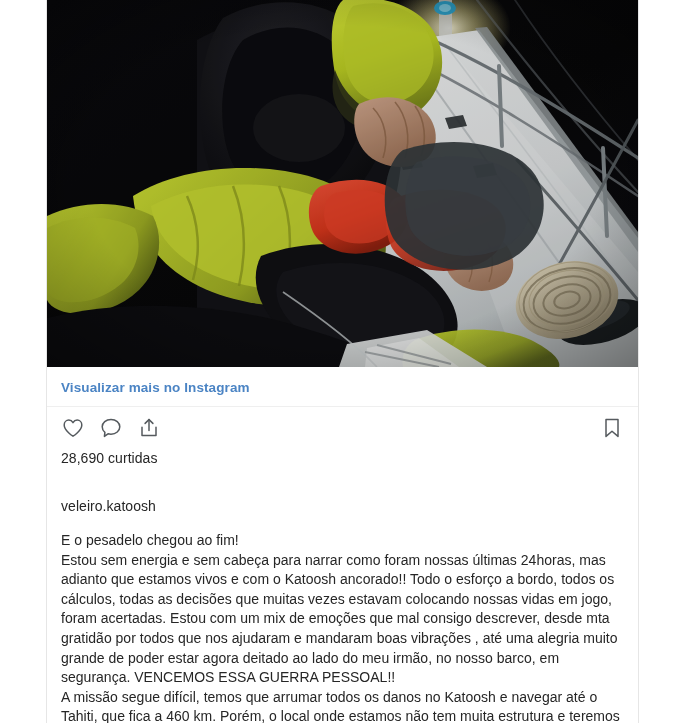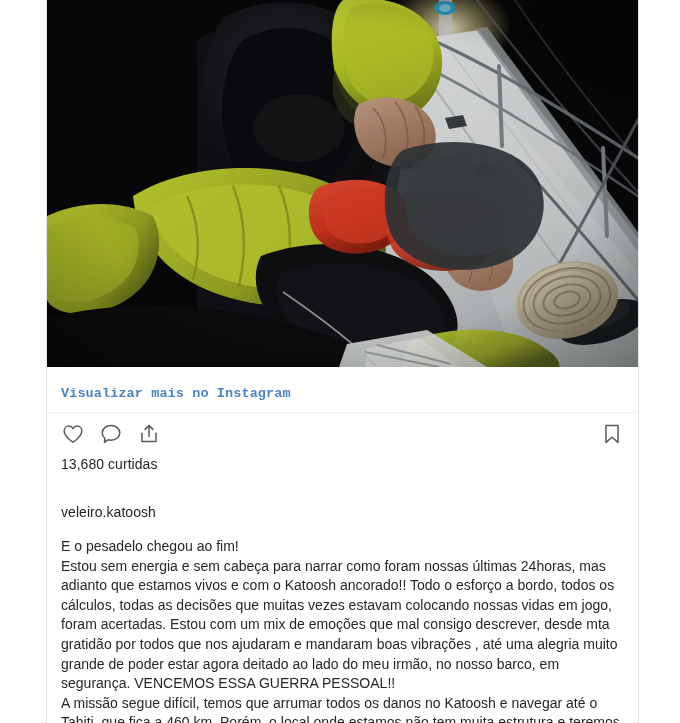--- a/index.html
+++ b/index.html
@@ -31,23 +31,22 @@
     position: relative;
     width: 591px;
     height: 367px;
     background: #050507;
     overflow: hidden;
   }
   .photo svg { display: block; width: 591px; height: 367px; }
 
   
   .link-row {
-    padding: 17px 14px 10px 14px;
+    padding: 11px 14px 10px 14px;
     border-bottom: 1px solid #efefef;
-    font-family: Liberation Mono, monospace;
   }
   .ig-link {
     font-size: 13.5px;
     font-weight: bold;
     color: #4b84c4;
     letter-spacing: 0.1px;
     text-decoration: none;
     cursor: pointer;
     display: inline-block;
   }
@@ -328,21 +327,21 @@
     <div class="action-right">
       <span class="icon-btn">
         <svg width="24" height="24" viewBox="0 0 24 24" fill="none" stroke="#555a5e" stroke-width="1.5" stroke-linecap="round" stroke-linejoin="round">
           <path d="M6 3.6 L18 3.6 L18 20.4 L12 15.2 L6 20.4 Z"></path>
         </svg>
       </span>
     </div>
   </div>
 
   <div class="meta">
-    <div class="likes">13,680 curtidas</div>
+    <div class="likes">28,690 curtidas</div>
     <div class="username">veleiro.katoosh</div>
   </div>
 
   <div class="caption">E o pesadelo chegou ao fim!
 Estou sem energia e sem cabeça para narrar como foram nossas últimas 24horas, mas adianto que estamos vivos e com o Katoosh ancorado!! Todo o esforço a bordo, todos os cálculos, todas as decisões que muitas vezes estavam colocando nossas vidas em jogo, foram acertadas. Estou com um mix de emoções que mal consigo descrever, desde mta gratidão por todos que nos ajudaram e mandaram boas vibrações , até uma alegria muito grande de poder estar agora deitado ao lado do meu irmão, no nosso barco, em segurança. VENCEMOS ESSA GUERRA PESSOAL!!
 A missão segue difícil, temos que arrumar todos os danos no Katoosh e navegar até o Tahiti, que fica a 460 km. Porém, o local onde estamos não tem muita estrutura e teremos que improvisar alguns reparos necessários com o que temos no barco, daremos um jeito! Estamos mais empolgados que nunca. Bora levantar o Katooshera que o sonho não pode parar!! 👊 ⛵
 Obs:Assim que acordarmos, escreveremos um diário contando como foi a última e pior parte de toda essa história!</div>
 
 </div>
 

